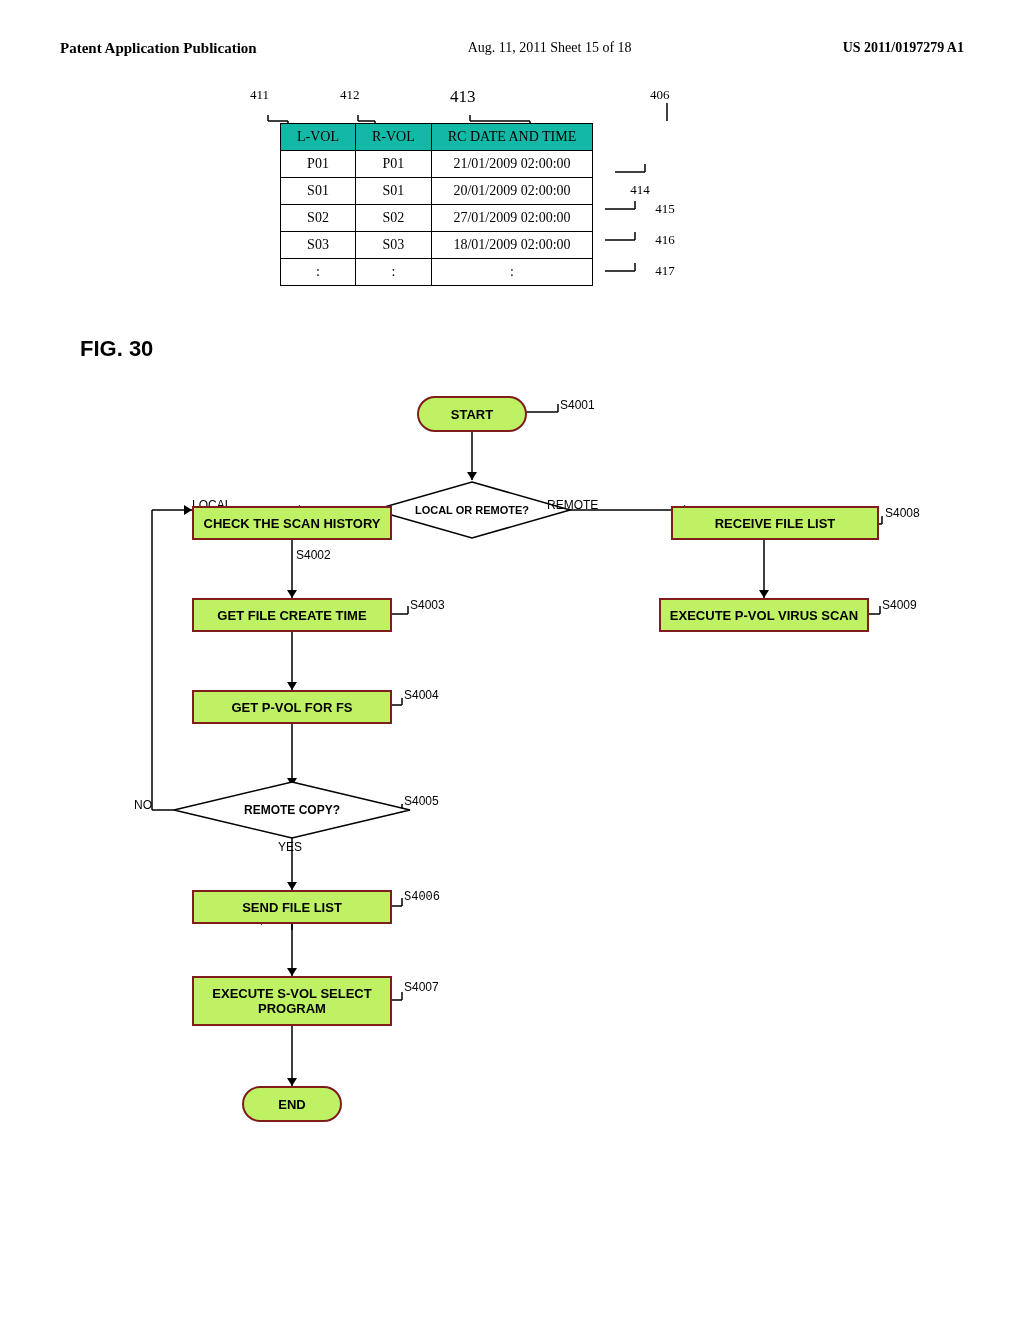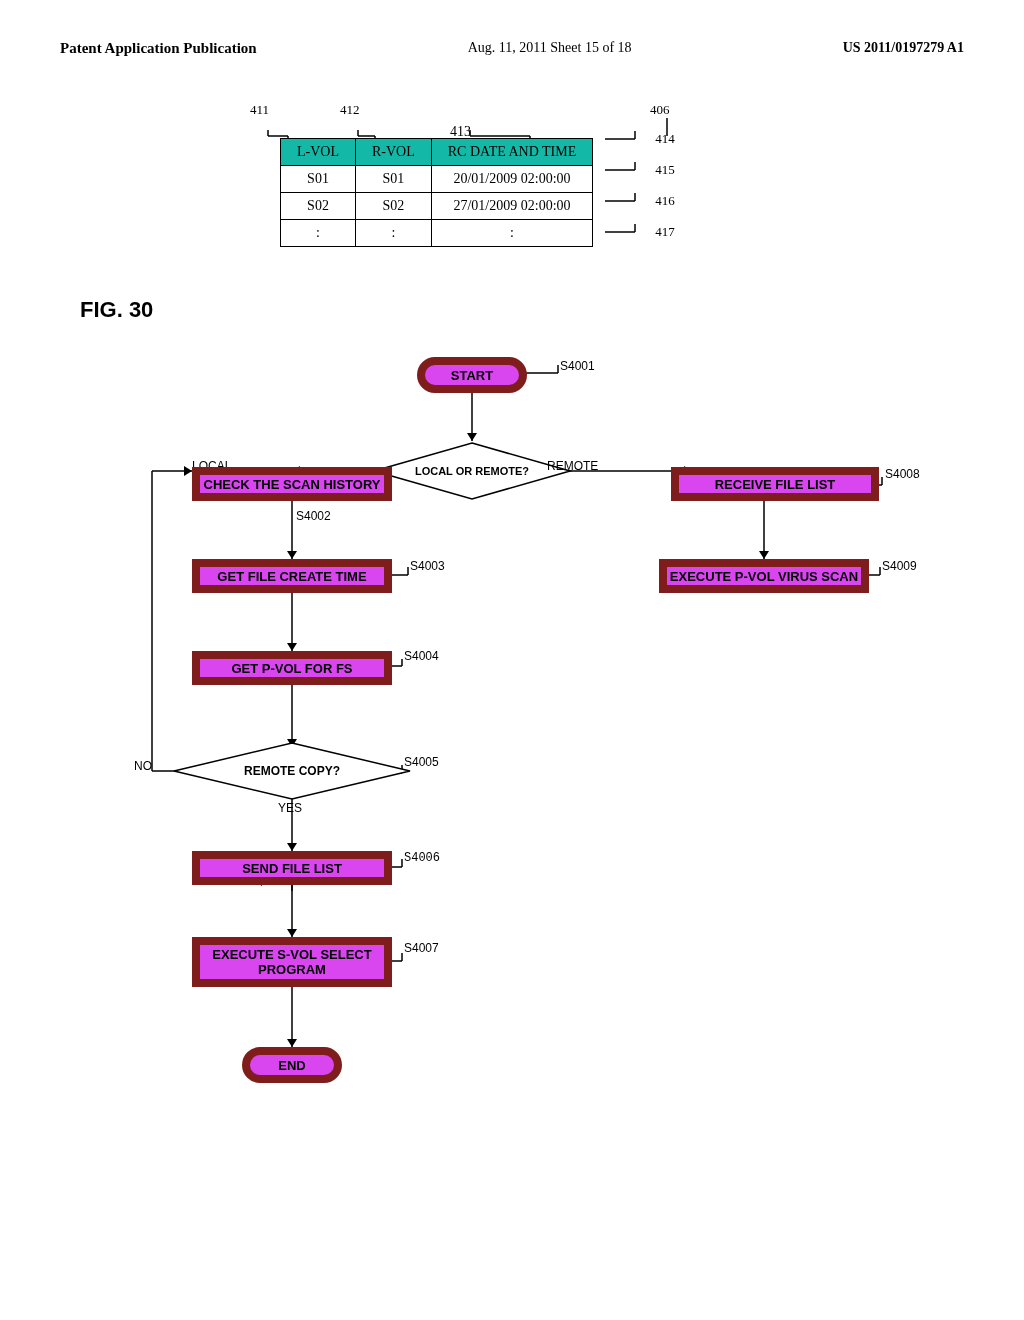--- a/index.html
+++ b/index.html
@@ -80,22 +80,22 @@
       background: #14b8a6;
     }
 
     
     .fig30-section {
       padding-left: 20px;
     }
 
     .fc-box {
       position: absolute;
-      border: 8px solid #7f1d1d;
-      background: #d946ef;
+      border: 2px solid #7f1d1d;
+      background: #bef264;
       display: flex;
       align-items: center;
       justify-content: center;
       text-align: center;
       font-size: 13px;
       font-family: Arial, sans-serif;
       font-weight: bold;
     }
 
     .fc-rounded {
@@ -115,21 +115,21 @@
 
   <div class="fig29-section">
 
     <div class="table-with-refs" style="margin-top: 10px; margin-left: 120px;">
 
       <div style="position: relative;">
 
         <div style="position: relative; height: 36px; margin-left: 0;">
           <span style="position:absolute; left: 30px; top: 0; font-size:13px;">411</span>
           <span style="position:absolute; left: 120px; top: 0; font-size:13px;">412</span>
-          <span style="position:absolute; left: 230px; top: 0; font-size:14px;margin-top:22px;">413</span>
+          <span style="position:absolute; left: 230px; top: 0; font-size:17px;">413</span>
           <span style="position:absolute; left: 430px; top: 0; font-size:13px;">406</span>
 
           <svg style="position:absolute;top:0;left:0;width:480px;height:36px;">
 
             <line x1="48" y1="28" x2="48" y2="34" stroke="#000" stroke-width="1.5"></line>
             <line x1="48" y1="34" x2="68" y2="34" stroke="#000" stroke-width="1.5"></line>
             <line x1="68" y1="34" x2="68" y2="36" stroke="#000" stroke-width="1.5"></line>
 
             <line x1="138" y1="28" x2="138" y2="34" stroke="#000" stroke-width="1.5"></line>
             <line x1="138" y1="34" x2="155" y2="34" stroke="#000" stroke-width="1.5"></line>
@@ -147,40 +147,50 @@
         <table class="data-table">
           <thead>
             <tr>
               <th>L-VOL</th>
               <th>R-VOL</th>
               <th>RC  DATE AND TIME</th>
             </tr>
           </thead>
           <tbody>
             <tr>
+              <td>P01</td>
+              <td>P01</td>
+              <td>21/01/2009 02:00:00</td>
+            </tr>
+            <tr>
               <td>S01</td>
               <td>S01</td>
               <td>20/01/2009 02:00:00</td>
             </tr>
             <tr>
               <td>S02</td>
               <td>S02</td>
               <td>27/01/2009 02:00:00</td>
             </tr>
             <tr>
+              <td>S03</td>
+              <td>S03</td>
+              <td>18/01/2009 02:00:00</td>
+            </tr>
+            <tr>
               <td>:</td>
               <td>:</td>
               <td>:</td>
             </tr>
           </tbody>
         </table>
       </div>
 
       <div style="position:relative; margin-left: 12px; margin-top: 36px;">
-        <div style="display:flex; align-items:center; height:31px; font-size:13px;">
+        <div style="display:flex; align-items:center; height:31px; font-size:13px;flex-direction:column;">
           <svg width="50" height="20" style="overflow:visible;">
             <line x1="0" y1="10" x2="30" y2="10" stroke="#000" stroke-width="1.5"></line>
             <line x1="30" y1="10" x2="30" y2="2" stroke="#000" stroke-width="1.5"></line>
           </svg>
           <span>414</span>
         </div>
         <div style="display:flex; align-items:center; height:31px; font-size:13px;">
           <svg width="50" height="20" style="overflow:visible;">
             <line x1="0" y1="10" x2="30" y2="10" stroke="#000" stroke-width="1.5"></line>
             <line x1="30" y1="10" x2="30" y2="2" stroke="#000" stroke-width="1.5"></line>

